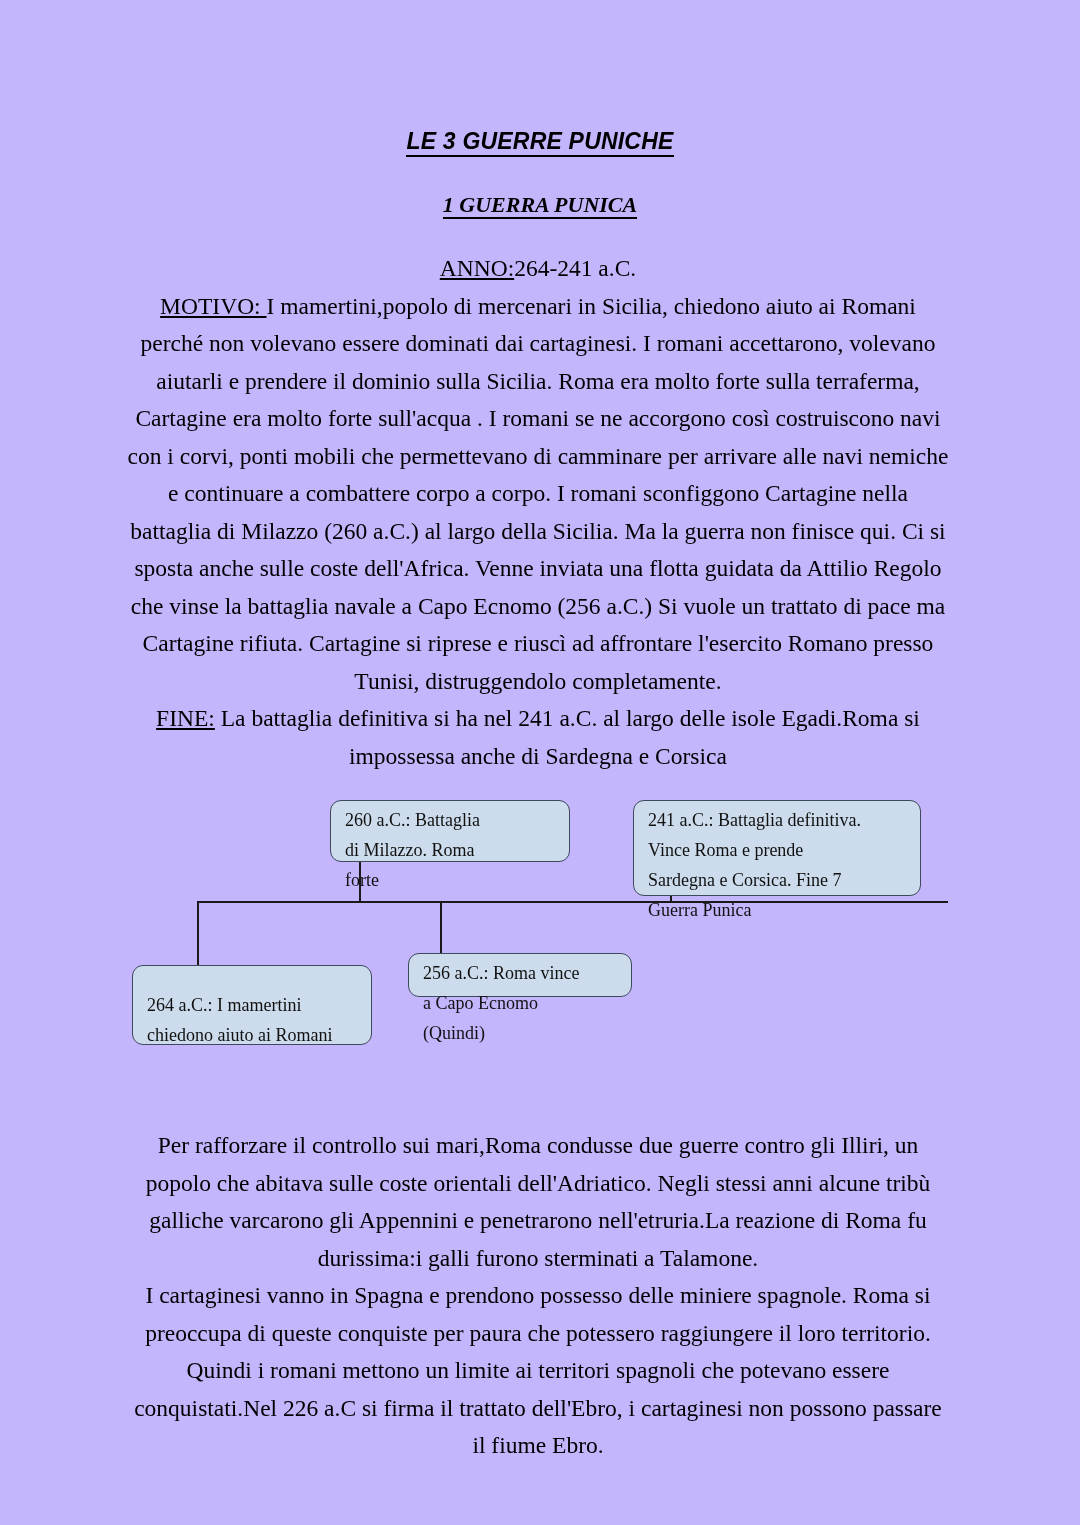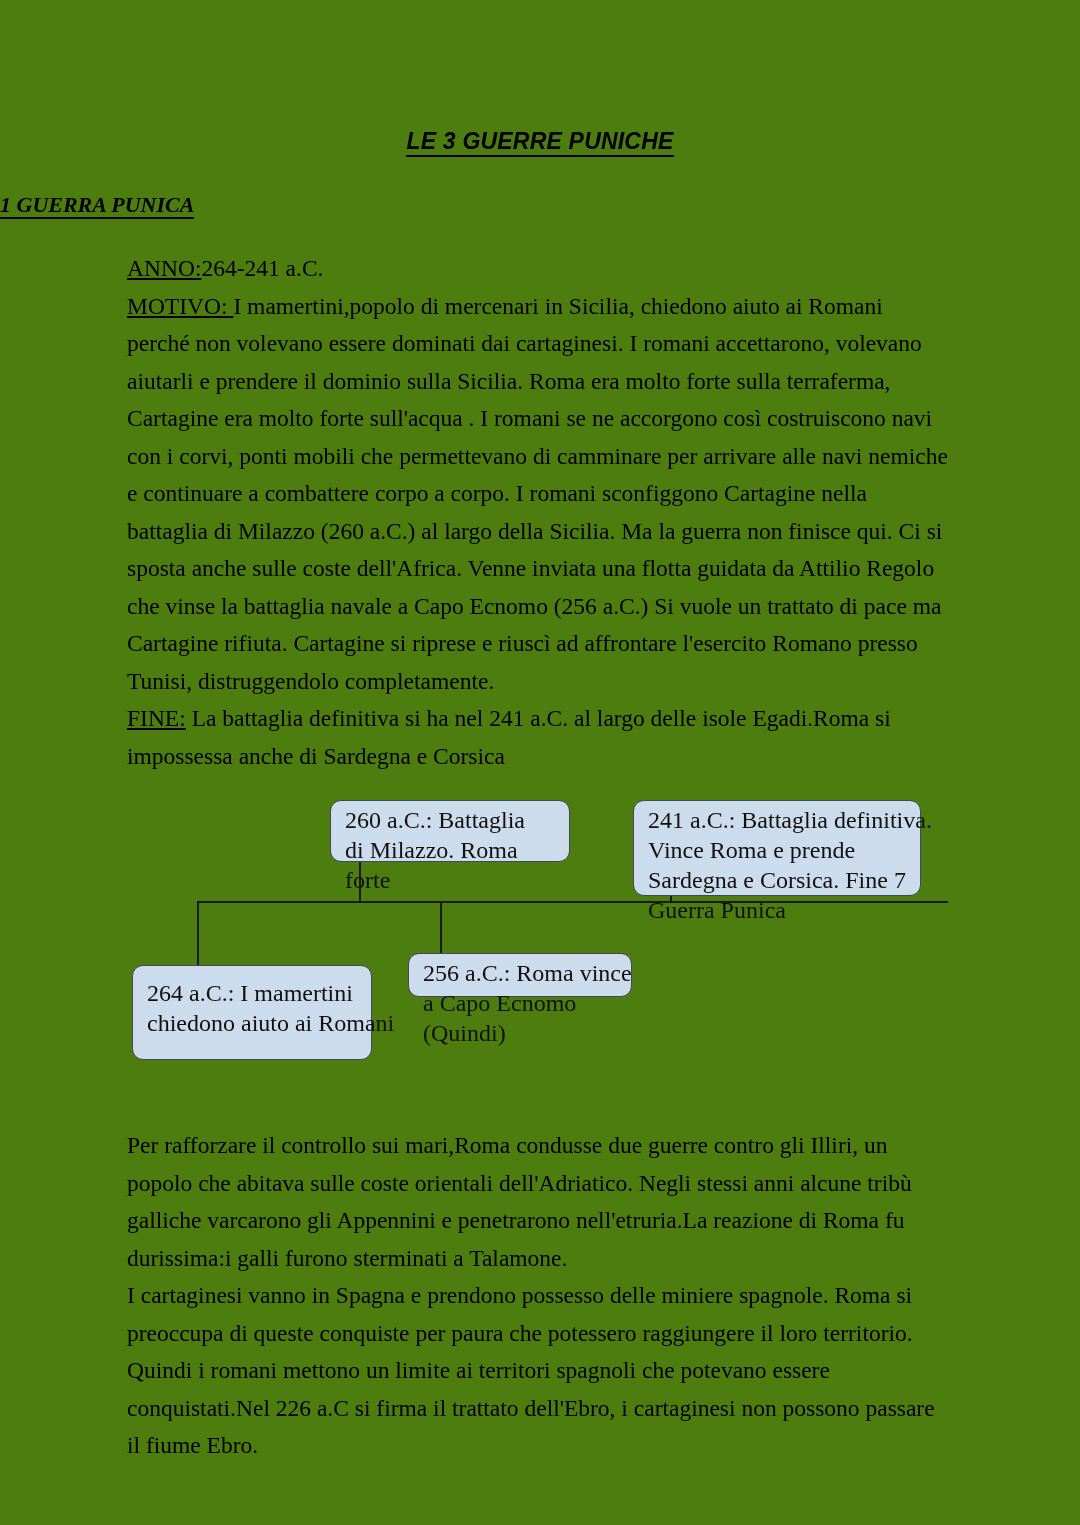--- a/index.html
+++ b/index.html
@@ -8,21 +8,21 @@
     background: #ffffff;
   }
   body {
     font-family: "Liberation Serif", "DejaVu Serif", serif;
     color: #000000;
   }
   .page {
     position: relative;
     width: 1080px;
     height: 1525px;
-    background: #4d7c0f;
+    background: #c4b5fd;
     overflow: hidden;
   }
 
   
   .doc-title {
     position: absolute;
     left: 0;
     top: 128px;
     width: 1080px;
     text-align: center;
@@ -34,38 +34,39 @@
   }
   .doc-title span {
     border-bottom: 2px solid #000;
     padding-bottom: 1px;
   }
   .doc-subtitle {
     position: absolute;
     left: 0;
     top: 192px;
     width: 1080px;
+    text-align: center;
     font-family: "Liberation Serif", "DejaVu Serif", serif;
     font-weight: bold;
     font-style: italic;
     font-size: 22px;
   }
   .doc-subtitle span {
     border-bottom: 2px solid #000;
     padding-bottom: 0px;
   }
 
   
   .body-block {
     position: absolute;
     left: 127px;
     width: 822px;
     font-size: 23.5px;
     line-height: 37.5px;
-    text-align: left;
+    text-align: center;
     word-spacing: 0px;
   }
   #block-1 { top: 250px; }
   #block-2 { top: 1127px; }
 
   .lbl {
     text-decoration: underline;
     text-underline-offset: 2px;
   }
 
@@ -78,21 +79,21 @@
     height: 1525px;
     pointer-events: none;
   }
   .node {
     position: absolute;
     box-sizing: border-box;
     background: #ccdcec;
     border: 1.6px solid #3b4a5c;
     border-radius: 11px;
     font-family: "Liberation Serif", "DejaVu Serif", serif;
-    font-size: 24px;
+    font-size: 18px;
     line-height: 30px;
     color: #111111;
     padding: 4px 0 0 14px;
     white-space: nowrap;
     overflow: visible;
   }
   #node-milazzo {
     left: 330px;
     top: 800px;
     width: 240px;
@@ -101,22 +102,22 @@
   #node-definitiva {
     left: 633px;
     top: 800px;
     width: 288px;
     height: 96px;
   }
   #node-mamertini {
     left: 132px;
     top: 965px;
     width: 240px;
-    height: 95px;
-    padding-top: 12px;
+    height: 80px;
+    padding-top: 24px;
   }
   #node-ecnomo {
     left: 408px;
     top: 953px;
     width: 224px;
     height: 44px;
   }
 
   .edge {
     position: absolute;

